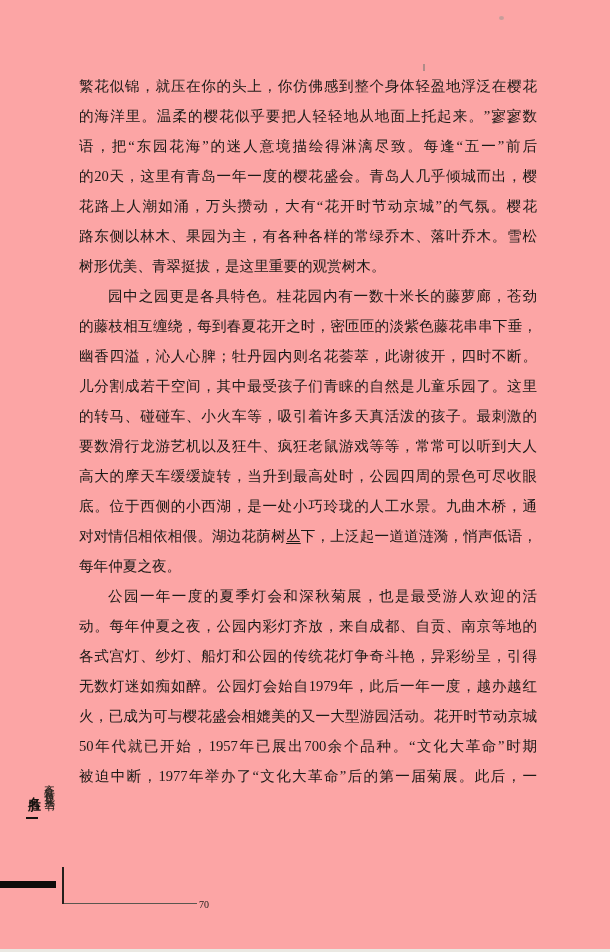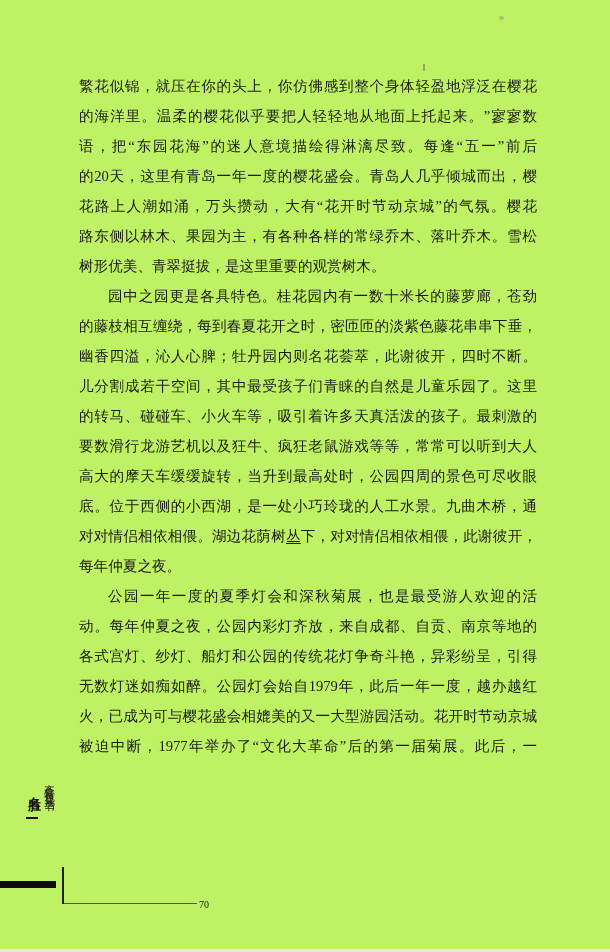--- a/index.html
+++ b/index.html
@@ -4,21 +4,21 @@
 <style>
   html,body { margin:0; padding:0; }
   body {
     width:610px; height:952px;
     background:#ffffff;
     font-family:"Liberation Serif","DejaVu Serif",serif;
   }
   .page {
     position:relative;
     width:610px; height:952px;
-    background:#bef264;
+    background:#fca5a5;
     color:#1c1a17;
     overflow:hidden;
   }
   
   .textblock {
     position:absolute;
     left:79px; top:71px;
     width:458px;
   }
   .line {
@@ -129,27 +129,28 @@
       <div class="line">路东侧以林木、果园为主，有各种各样的常绿乔木、落叶乔木。雪松</div>
       <div class="line para-end">树形优美、青翠挺拔，是这里重要的观赏树木。</div>
       <div class="line indent">园中之园更是各具特色。桂花园内有一数十米长的藤萝廊，苍劲</div>
       <div class="line">的藤枝相互缠绕，每到春夏花开之时，密匝匝的淡紫色藤花串串下垂，</div>
       <div class="line">幽香四溢，沁人心脾；牡丹园内则名花荟萃，此谢彼开，四时不断。</div>
       <div class="line">儿分割成若干空间，其中最受孩子们青睐的自然是儿童乐园了。这里</div>
       <div class="line">的转马、碰碰车、小火车等，吸引着许多天真活泼的孩子。最刺激的</div>
       <div class="line">要数滑行龙游艺机以及狂牛、疯狂老鼠游戏等等，常常可以听到大人</div>
       <div class="line">高大的摩天车缓缓旋转，当升到最高处时，公园四周的景色可尽收眼</div>
       <div class="line">底。位于西侧的小西湖，是一处小巧玲珑的人工水景。九曲木桥，通</div>
-      <div class="line"><span>对对情侣相依相偎。湖边花荫树</span><span class="u">丛</span><span>下，对对情侣相依相偎，此谢彼开，</span></div>
+      <div class="line"><span>对对情侣相依相偎。湖边花荫树</span><span class="u">丛</span><span>下，上泛起一道道涟漪，悄声低语，</span></div>
       <div class="line para-end">每年仲夏之夜。</div>
       <div class="line indent">公园一年一度的夏季灯会和深秋菊展，也是最受游人欢迎的活</div>
       <div class="line">动。每年仲夏之夜，公园内彩灯齐放，来自成都、自贡、南京等地的</div>
       <div class="line">各式宫灯、纱灯、船灯和公园的传统花灯争奇斗艳，异彩纷呈，引得</div>
       <div class="line">无数灯迷如痴如醉。公园灯会始自1979年，此后一年一度，越办越红</div>
       <div class="line">火，已成为可与樱花盛会相媲美的又一大型游园活动。花开时节动京城</div>
+      <div class="line">50年代就已开始，1957年已展出700余个品种。“文化大革命”时期</div>
       <div class="line">被迫中断，1977年举办了“文化大革命”后的第一届菊展。此后，一</div>
     </div>
 
   <div class="footer-bar"></div>
   <div class="footer-vrule"></div>
   <div class="footer-hrule"></div>
   <div class="page-number">70</div>
 
   <div class="speck-a"></div>
   <div class="speck-b"></div>

